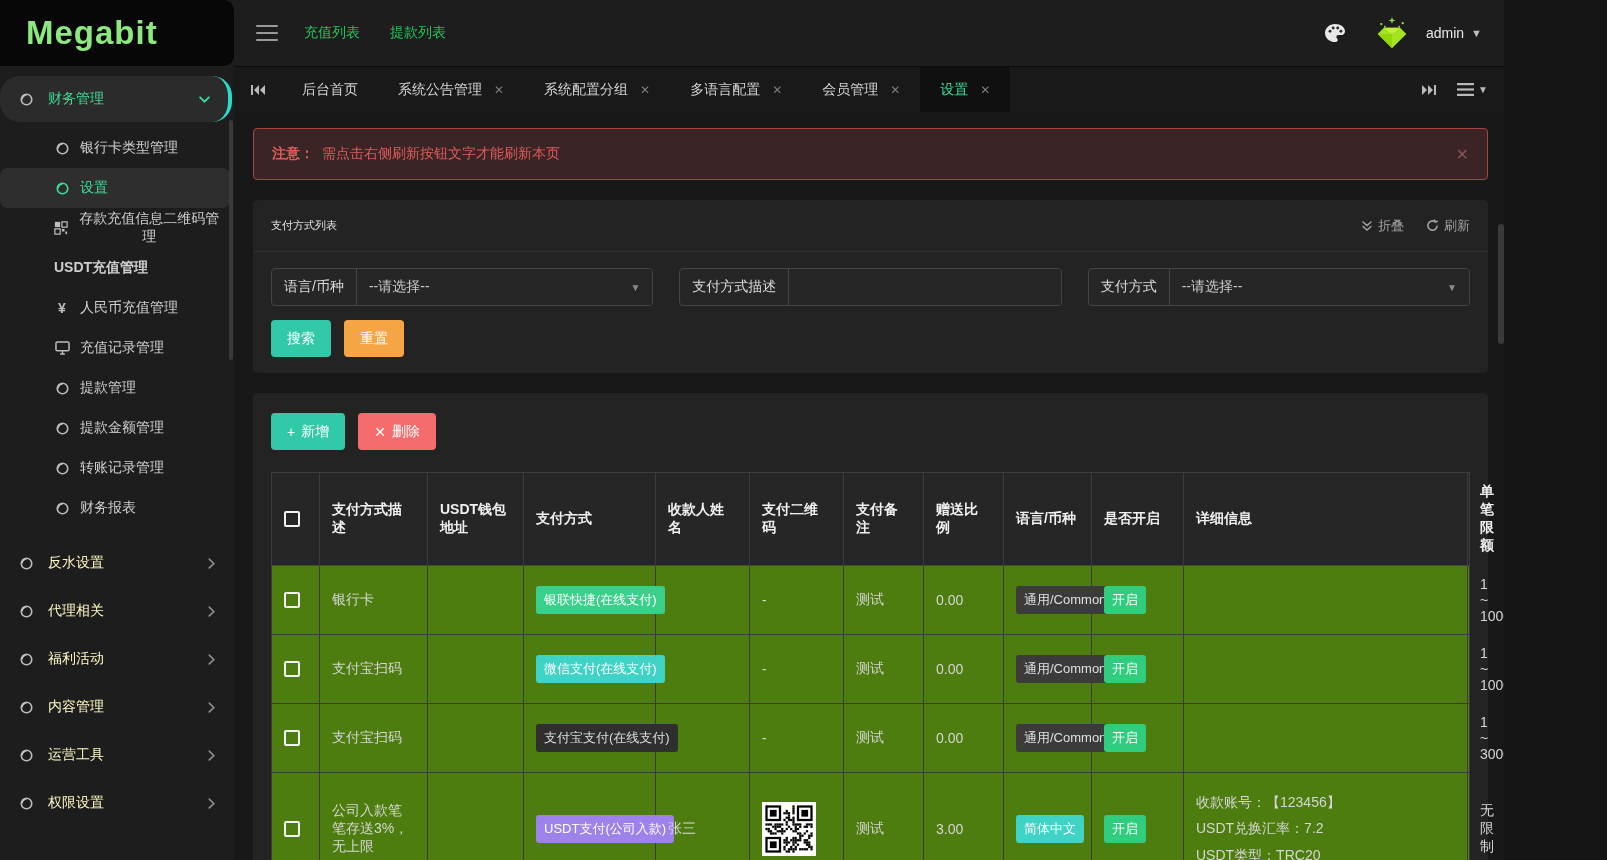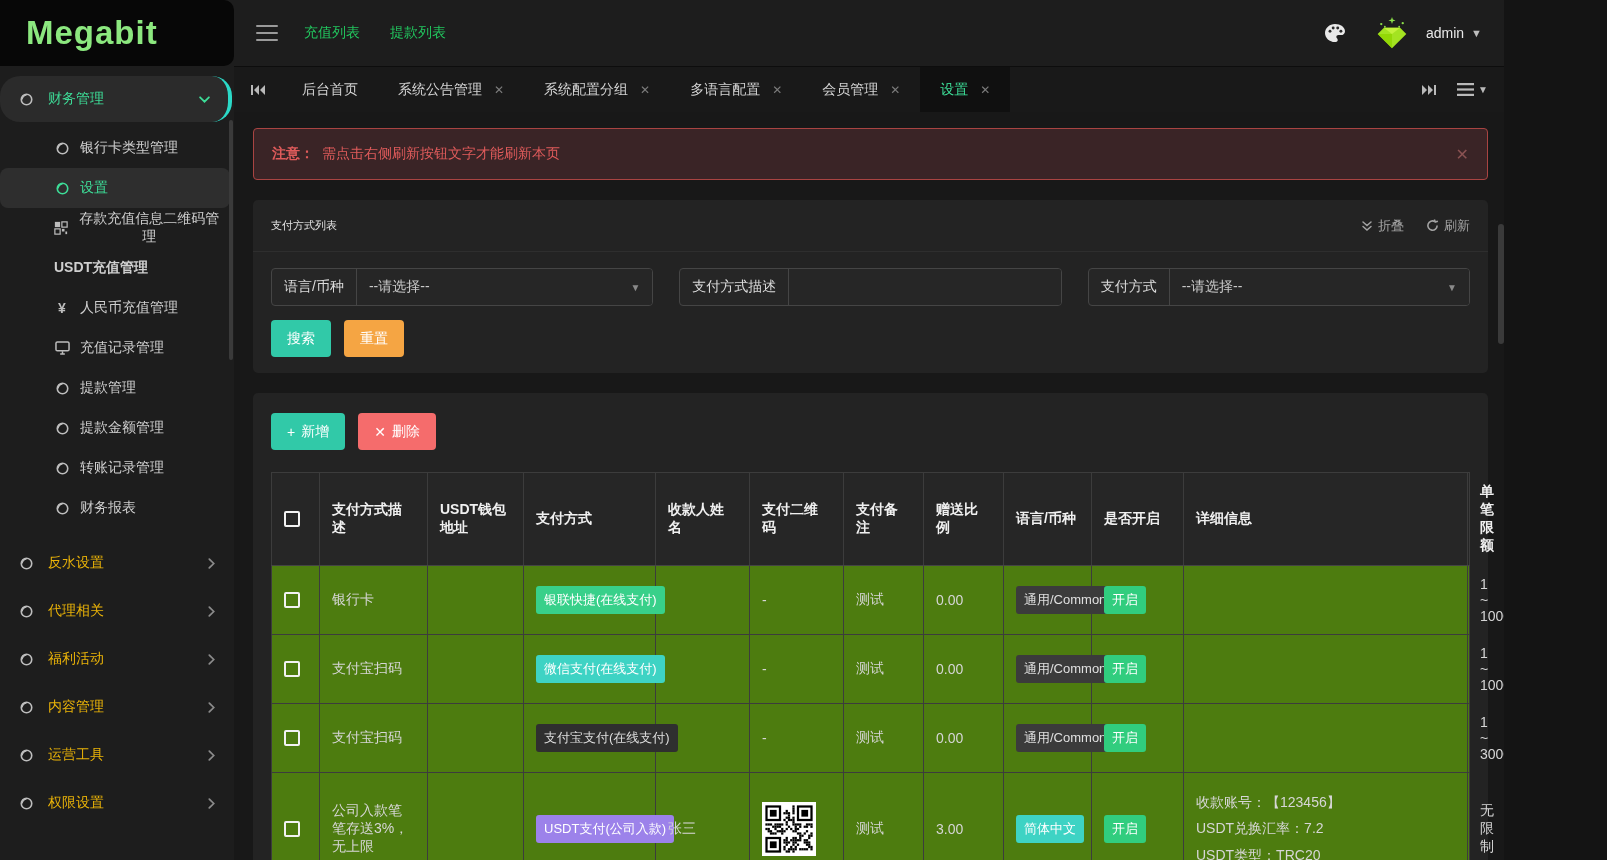--- a/index.html
+++ b/index.html
@@ -5,21 +5,21 @@
   * { margin:0; padding:0; box-sizing:border-box; }
   html,body { width:1607px; height:860px; overflow:hidden; background:#141414;
     font-family:"Liberation Sans","DejaVu Sans",sans-serif; font-size:14px; color:#d8d8d8; }
   .app { display:flex; width:1504px; height:860px; }
 
   
   .sidebar { width:234px; min-width:234px; background:#1d1d1d; height:100%; display:flex; flex-direction:column; position:relative; }
   .logo-box { height:66px; background:#070707; display:flex; align-items:center; padding-left:26px; border-top-right-radius:10px; border-bottom-right-radius:10px; }
   .logo { font-size:33px; font-weight:800; color:#8ce87f; letter-spacing:1px; }
   .menu { flex:1; overflow:hidden; padding-top:8px; }
-  .group-header { display:flex; align-items:center; height:46px; margin:2px 0; padding:0 18px; color:#eab308; cursor:pointer; }
+  .group-header { display:flex; align-items:center; height:46px; margin:2px 0; padding:0 18px; color:#fef9c3; cursor:pointer; }
   .group-header .glabel { margin-left:14px; flex:1; }
   .group-header .chev { color:#8a8a8a; }
   .group-header.active-group { background:#2b2b2b; border-radius:20px; margin:2px 2px 2px 0; border-right:4px solid #2bd9c7; color:#3ddc97; }
   .group-header.active-group .glabel, .group-header.active-group .chev { color:#3ddc97; }
   .submenu { padding:4px 0 10px 0; }
   .subitem { display:flex; align-items:center; height:40px; padding:0 14px 0 54px; color:#cfcfcf; cursor:pointer;text-align:center; }
   .subitem .silabel { margin-left:10px; }
   .subitem.no-icon .silabel { margin-left:0; font-weight:700; }
   .subitem.active { background:#2e2e2e; border-radius:8px; margin-right:4px; color:#3ddc97; }
   .subitem.active .sicon { color:#3ddc97; }

